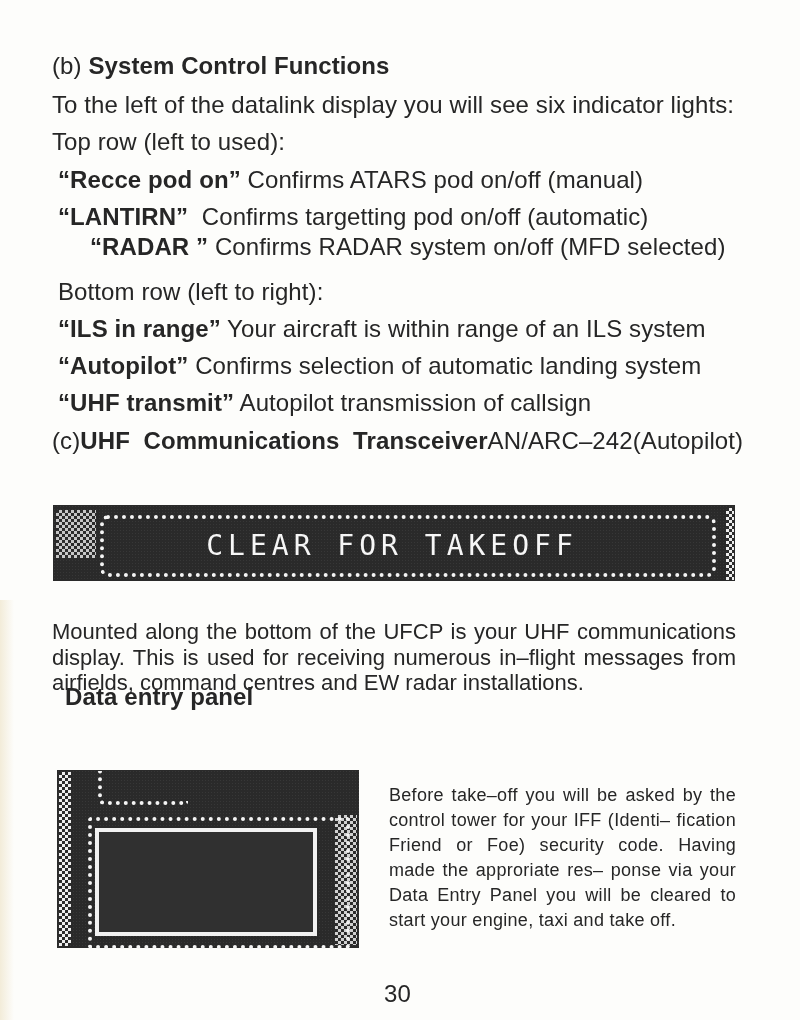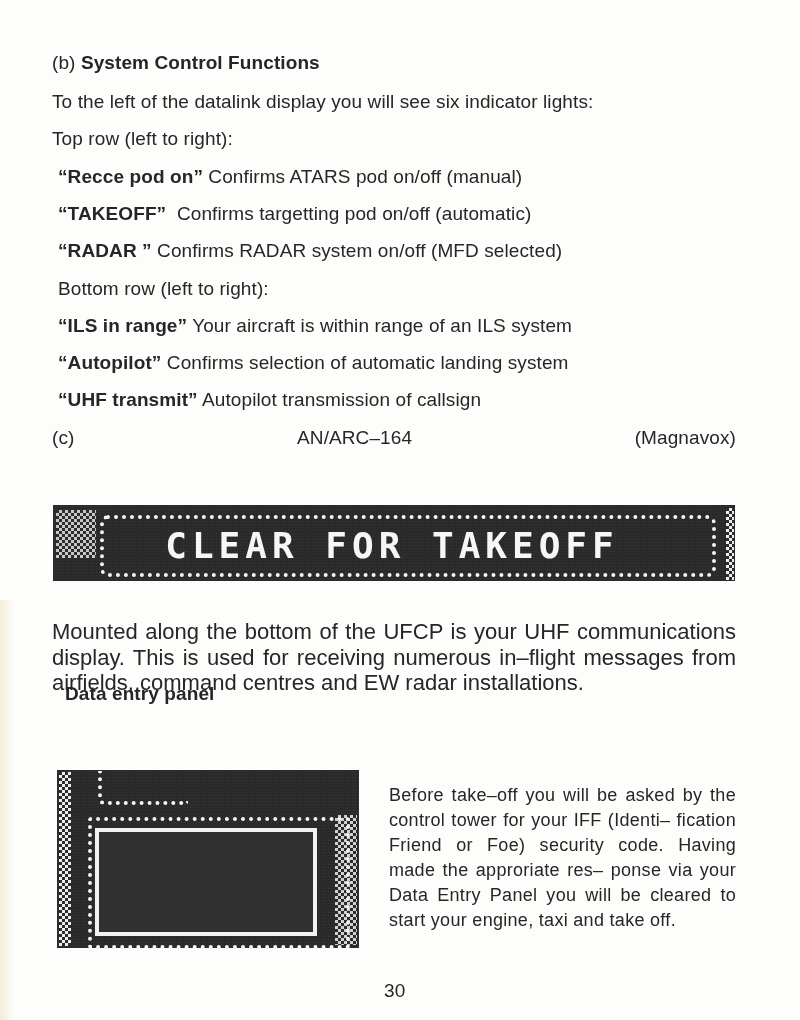--- a/index.html
+++ b/index.html
@@ -7,21 +7,21 @@
     width:800px; height:1020px; position:relative; overflow:hidden;
     background:#fdfdfb;
     font-family:"Liberation Sans", sans-serif;
     color:#262626;
   }
   .edge-tint {
     position:absolute; left:0; top:600px; width:14px; height:420px;
     background:linear-gradient(to right, #f3ecd9, rgba(253,253,251,0));
   }
   .line {
-    position:absolute; left:52px; font-size:19px; white-space:nowrap;
+    position:absolute; left:52px; font-size:24px; white-space:nowrap;
     letter-spacing:0.1px;
   }
   .b { font-weight:bold; }
   .indent { left:58px; }
   .justified { position:absolute; font-size:22px; text-align:justify; text-align-last:left; line-height:25.5px; }
 
   
   .lcd {
     position:absolute; background:#2a2a2a;
     background-image:
@@ -33,66 +33,67 @@
   }
   .checker {
     position:absolute;
     background-image:
       linear-gradient(45deg, #eee 25%, transparent 25%, transparent 75%, #eee 75%),
       linear-gradient(45deg, #eee 25%, transparent 25%, transparent 75%, #eee 75%);
     background-size:6px 6px; background-position:0 0, 3px 3px;
   }
   .banner-text {
     position:absolute; left:102px; top:522px; width:580px; height:48px;
-    font-family:"DejaVu Sans Mono", monospace; font-weight:bold;
-    font-size:36px; line-height:48px; color:#f6f6f6; letter-spacing:5px;
+    font-family:"DejaVu Sans Mono", monospace; font-weight:normal;
+    font-size:28px; line-height:48px; color:#f6f6f6; letter-spacing:5px;
     text-align:center;
   }
   .inner-box {
     position:absolute; border:4px solid #f2f2f2; background:#303030;
   }
 </style>
 </head>
 <body>
 
 <div class="edge-tint"></div>
 
 <div class="line" style="top:52px;">
   <span>(b)</span>
   <span class="b">System Control Functions</span>
 </div>
 <div class="line" style="top:91px;">To the left of the datalink display you will see six indicator lights:</div>
-<div class="line" style="top:128px;">Top row (left to right):</div>
+<div class="line" style="top:128px;">Top row (left to used):</div>
 
 <div class="line indent" style="top:166px;">
   <span class="b">“Recce pod on”</span><span> Confirms ATARS pod on/off (manual)</span>
 </div>
 <div class="line indent" style="top:203px;">
-  <span class="b">“TAKEOFF”</span><span style="white-space:pre;">  Confirms targetting pod on/off (automatic)</span>
+  <span class="b">“LANTIRN”</span><span style="white-space:pre;">  Confirms targetting pod on/off (automatic)</span>
 </div>
-<div class="line indent" style="top:240px;">
+<div class="line indent" style="top:233px;margin-left:32px;">
   <span class="b">“RADAR ”</span><span> Confirms RADAR system on/off (MFD selected)</span>
 </div>
 
 <div class="line indent" style="top:278px;text-align:center;">Bottom row (left to right):</div>
 
 <div class="line indent" style="top:315px;">
   <span class="b">“ILS in range”</span><span> Your aircraft is within range of an ILS system</span>
 </div>
 <div class="line indent" style="top:352px;">
   <span class="b">“Autopilot”</span><span> Confirms selection of automatic landing system</span>
 </div>
 <div class="line indent" style="top:389px;">
   <span class="b">“UHF transmit”</span><span> Autopilot transmission of callsign</span>
 </div>
 
 <div class="line" style="top:427px; width:684px; display:flex; justify-content:space-between;">
   <span>(c)</span>
-  <span>AN/ARC–164</span>
-  <span>(Magnavox)</span>
+  <span class="b" style="white-space:pre;">UHF  Communications  Transceiver</span>
+  <span>AN/ARC–242</span>
+  <span>(Autopilot)</span>
 </div>
 
 <div>
   <div class="lcd" style="left:53px; top:505px; width:682px; height:76px;"></div>
   <div class="checker" style="left:56px; top:510px; width:40px; height:48px; opacity:0.8;"></div>
   <div class="checker" style="left:726px; top:508px; width:8px; height:72px;"></div>
   <div class="dotted-frame" style="left:100px; top:515px; width:608px; height:54px;"></div>
   <div class="banner-text">CLEAR FOR TAKEOFF</div>
 </div>
 

